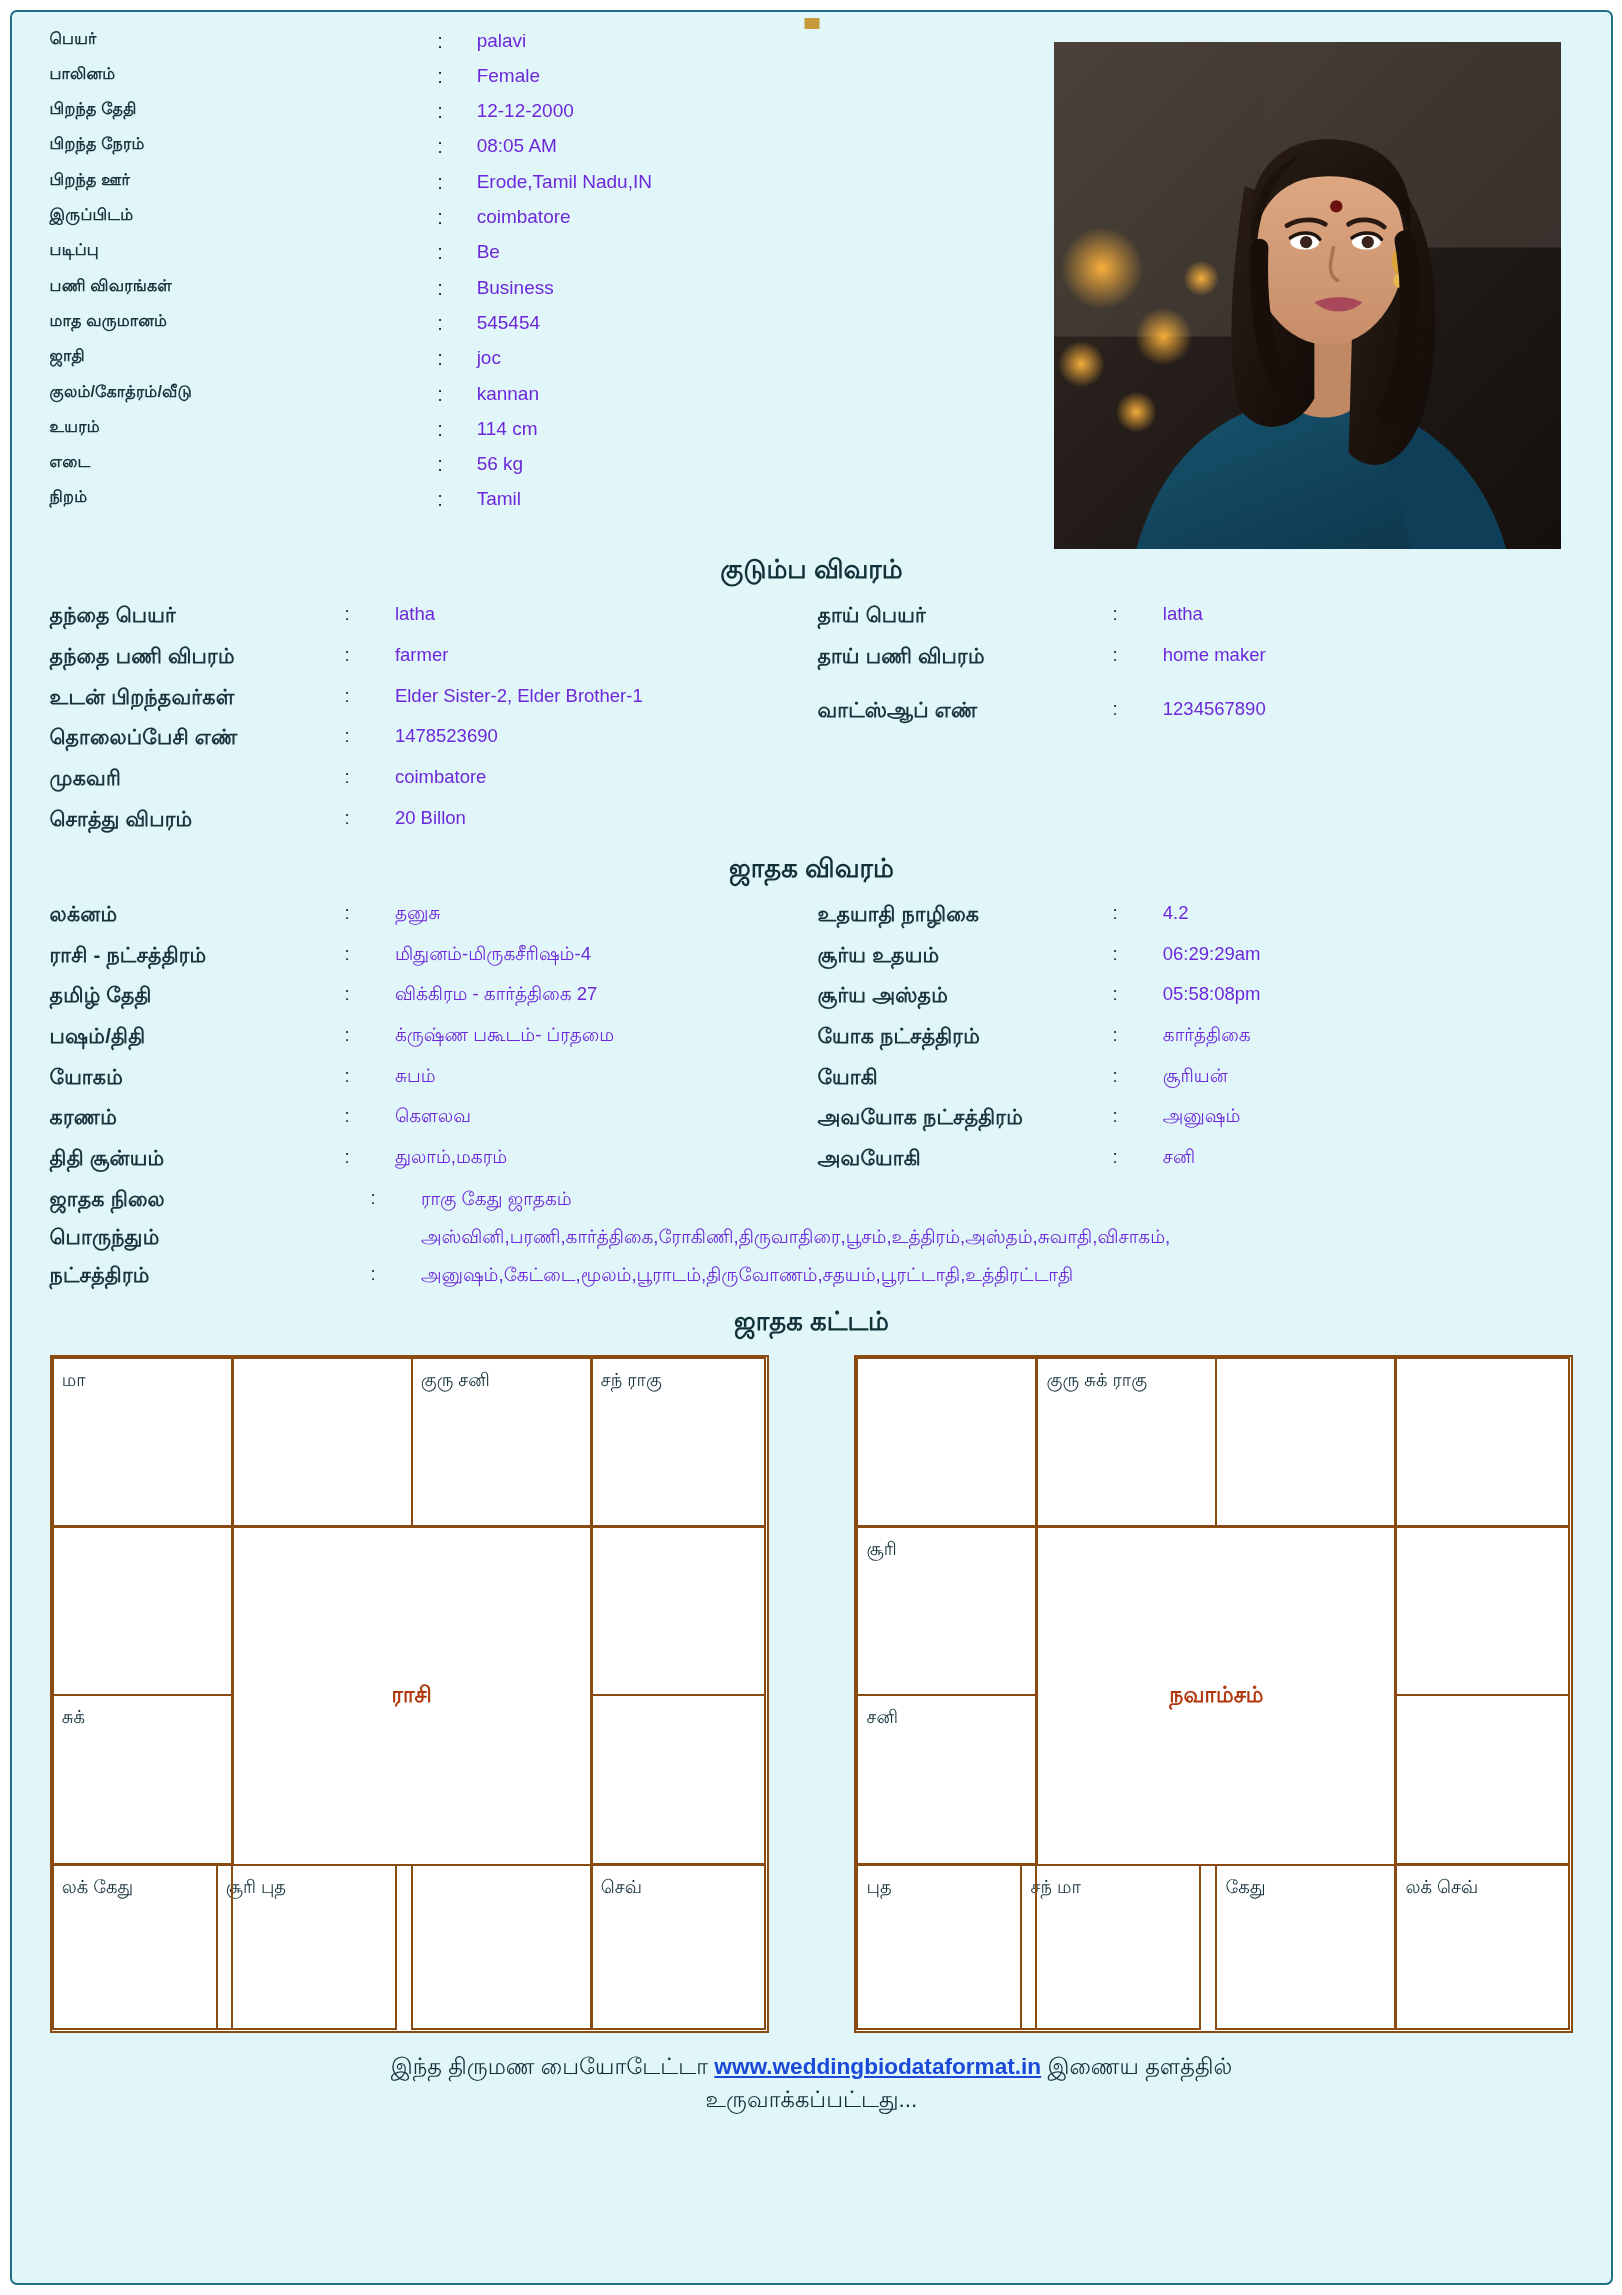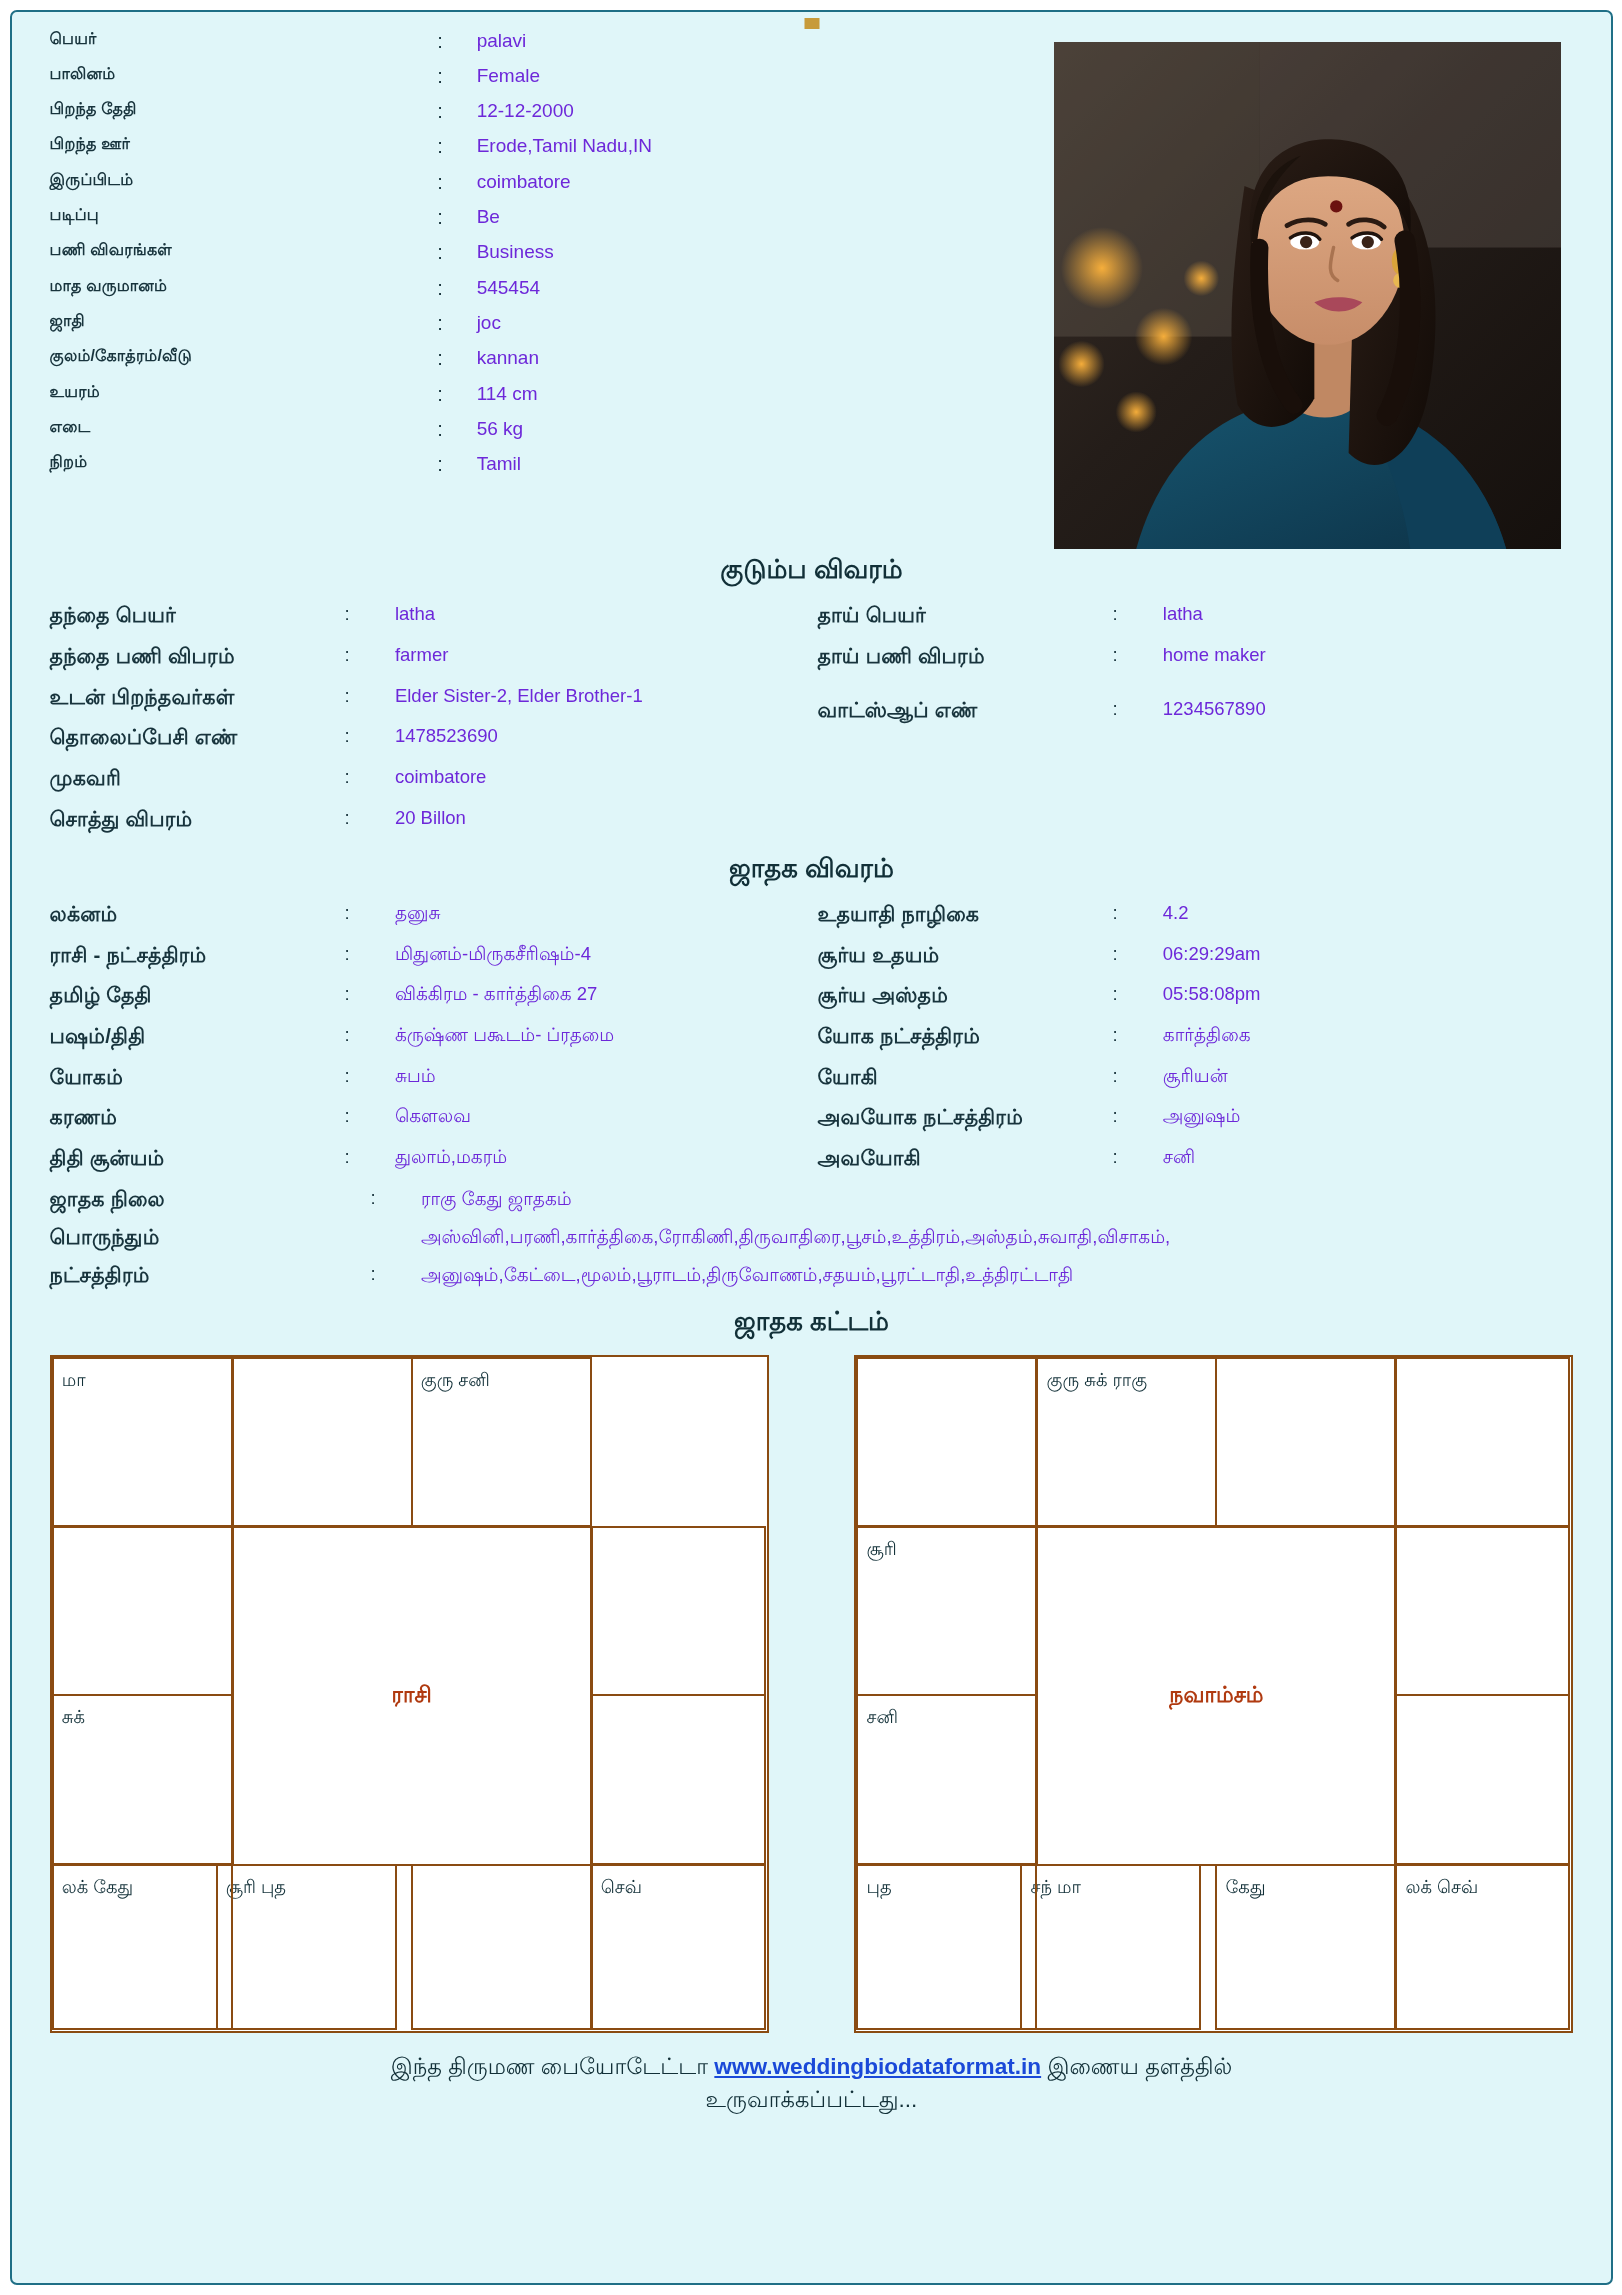--- a/index.html
+++ b/index.html
@@ -213,20 +213,25 @@
         </tr>
         <tr>
           <td class="lbl">பாலினம்</td>
           <td class="colon">:</td>
           <td class="val">Female</td>
         </tr>
         <tr>
           <td class="lbl">பிறந்த தேதி</td>
           <td class="colon">:</td>
           <td class="val">12-12-2000</td>
+        </tr>
+        <tr>
+          <td class="lbl">பிறந்த நேரம்</td>
+          <td class="colon">:</td>
+          <td class="val">08:05 AM</td>
         </tr>
         <tr>
           <td class="lbl">பிறந்த ஊர்</td>
           <td class="colon">:</td>
           <td class="val">Erode,Tamil Nadu,IN</td>
         </tr>
         <tr>
           <td class="lbl">இருப்பிடம்</td>
           <td class="colon">:</td>
           <td class="val">coimbatore</td>
@@ -520,20 +525,21 @@
     </tbody>
       </table>
 
     <div class="section-title">ஜாதக கட்டம்</div>
 
     <div class="charts">
       <div class="chart">
         <div class="cell c0">மா</div>
         <div class="cell c1"></div>
         <div class="cell c2">குரு சனி</div>
+        <div class="cell c3">சந் ராகு</div>
         <div class="cell c4"></div>
         <div class="cell c5"></div>
         <div class="cell c6">செவ்</div>
         <div class="cell c7"></div>
         <div class="cell c8">சூரி புத</div>
         <div class="cell c9">லக் கேது</div>
         <div class="cell c10">சுக்</div>
         <div class="cell c11"></div>
         <div class="center">ராசி</div>
       </div>

